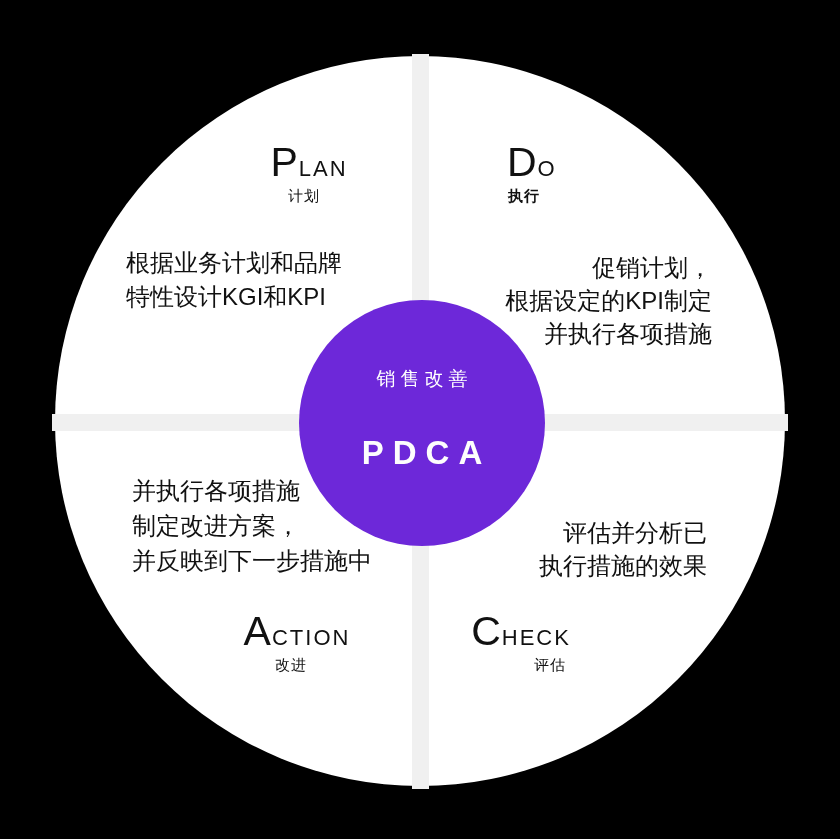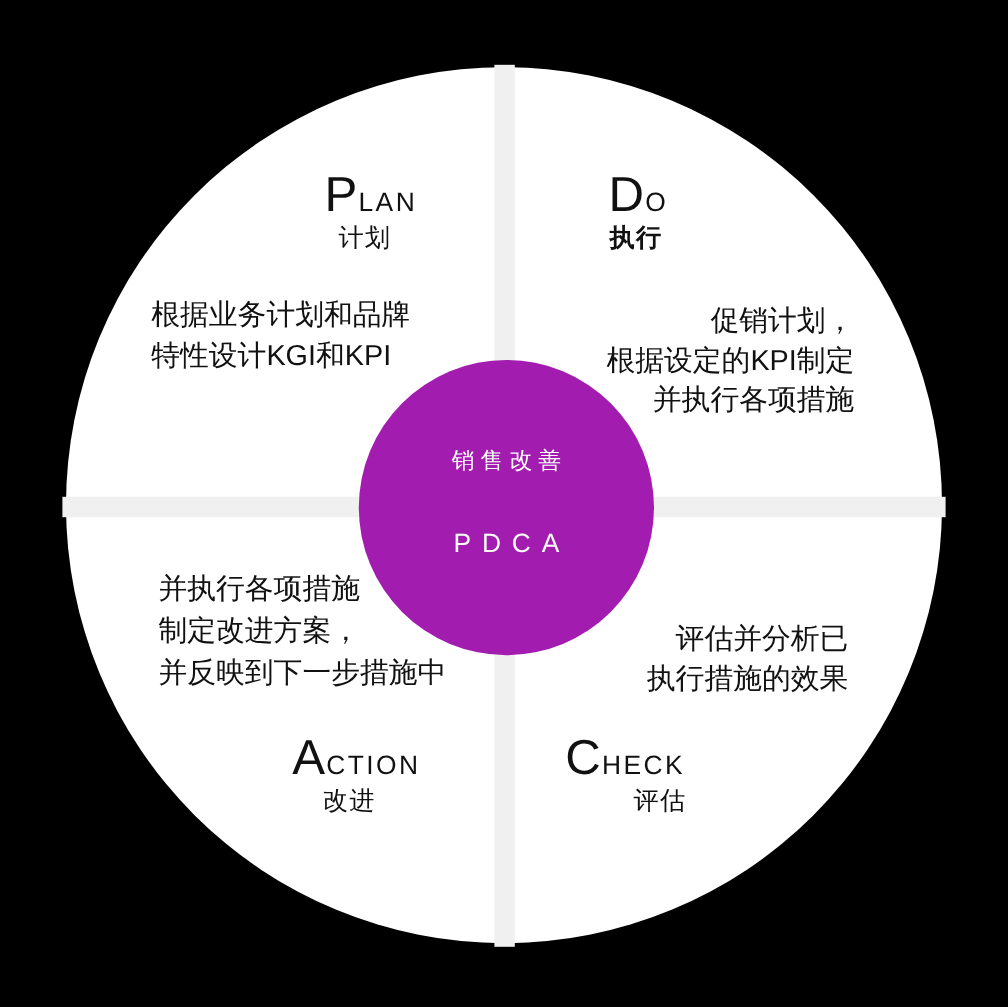--- a/index.html
+++ b/index.html
@@ -50,42 +50,43 @@
     color: #ffffff;
     font-size: 19px;
     line-height: 1;
     letter-spacing: 5px;
     margin-right: -5px;
     white-space: nowrap;
     transform: translateY(-4px);
   }
   .hub-title {
     color: #fdfdfd;
-    font-size: 22px;
+    font-size: 33px;
     line-height: 1;
     letter-spacing: 9px;
     margin-right: -9px;
     white-space: nowrap;
     transform: translateY(-4px);
+    font-weight: bold;
   }
 
   
   .q-head {
     position: absolute;
     line-height: 1;
     color: #111111;
     white-space: nowrap;
   }
   .q-head .big   { font-size: 41px; letter-spacing: 1px; }
   .q-head .small { font-size: 22px; letter-spacing: 2px; }
   .q-sub {
     position: absolute;
     line-height: 1;
     color: #111111;
-    font-size: 21px;
+    font-size: 15px;
     letter-spacing: 1px;
     white-space: nowrap;
   }
   .centered { transform: translateX(-50%); }
 
   
   .desc {
     position: absolute;
     color: #111111;
     font-size: 24px;
@@ -151,18 +152,18 @@
   <div class="desc action-desc">
     <div>并执行各项措施</div>
     <div>制定改进方案，</div>
     <div>并反映到下一步措施中</div>
   </div>
   <div class="q-head action-head centered">
     <span class="big">A</span><span class="small">CTION</span>
   </div>
   <div class="q-sub action-sub centered">改进</div>
 
-  <div class="hub" style="background-color: #a21caf; gap: 48px;">
+  <div class="hub" style="background-color: #6d28d9; gap: 48px;">
     <div class="hub-sub">销售改善</div>
     <div class="hub-title">PDCA</div>
   </div>
 
 </div>
 
 </body></html>

